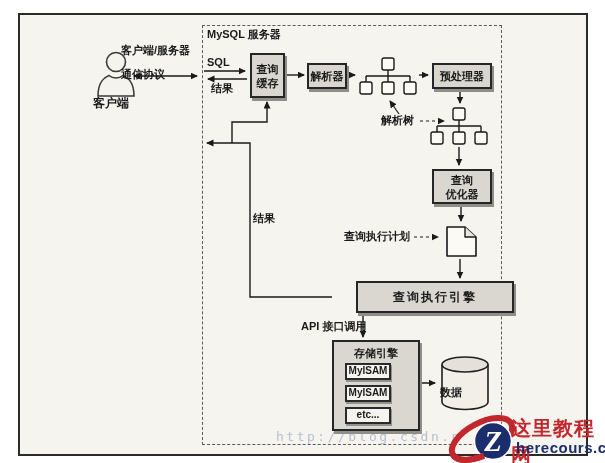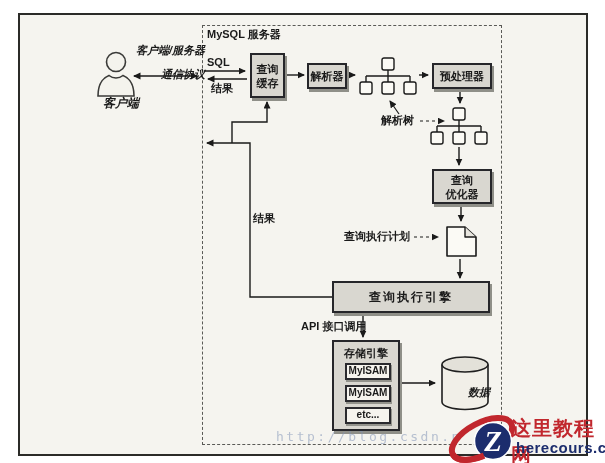--- a/index.html
+++ b/index.html
@@ -12,28 +12,28 @@
   .paper {
     position: absolute; left: 18px; top: 13px; width: 570px; height: 443px;
     border: 2px solid #2b2b28; background: #f5f4ef;
   }
   .server-box {
     position: absolute; left: 202px; top: 25px; width: 300px; height: 420px;
     border: 1px dashed #5a5a56; background: transparent;
   }
   .overlay { position: absolute; left: 0; top: 0; pointer-events: none; }
   .lbl { position: absolute; font-weight: bold; font-size: 11px; white-space: nowrap; line-height: 13px; }
-  .lbl.center { text-align: right; font-style: italic; }
+  .lbl.center { text-align: left; }
   .node {
     position: absolute; background: #d9d7d0; border: 2px solid #26262a;
     box-shadow: 2px 3px 0 #8f8f88; display: flex; flex-direction: column;
     align-items: center; justify-content: center;
     font-weight: bold; font-size: 11px; line-height: 14px; text-align: center;
   }
-  .engine-box { font-size: 12px; letter-spacing: 2px; }
+  .engine-box { font-size: 12px; letter-spacing: 2px; margin-left: 24px; }
   .storage { justify-content: flex-start; padding-top: 4px; }
   .subbox {
     position: absolute; left: 11px; width: 46px; height: 17px;
     background: #f6f4ee; border: 2px solid #2a2a2e; box-shadow: 1px 2px 0 #93938c;
     display: flex; align-items: flex-end; justify-content: center;
     font-weight: bold; font-size: 10px;
   }
   .faint-url {
     position: absolute; left: 276px; top: 429px;
     font-family: "DejaVu Sans Mono", monospace;
@@ -149,21 +149,21 @@
     <path d="M4,3 H22 L33,13 V32 H4 Z" fill="#fbfaf5" stroke="#1a1a1a" stroke-width="1.6" stroke-linejoin="round"></path>
     <path d="M22,3 V13 H33" fill="#e8e6df" stroke="#1a1a1a" stroke-width="1.4" stroke-linejoin="round"></path>
   </svg>
 
   <div class="node engine-box" style="left:332px;top:281px;width:158px;height:32px">
     <span>查询执行引擎</span>
   </div>
 
   <div class="lbl" style="left:301px;top:320px">API 接口调用</div>
 
-  <div class="node storage" style="left:332px;top:340px;width:68px;height:91px">
+  <div class="node storage" style="left:332px;top:340px;width:88px;height:91px">
     <span>存储引擎</span>
     <div class="subbox" style="top:21px">
       <span>MyISAM</span>
     </div>
     <div class="subbox" style="top:43px">
       <span>MyISAM</span>
     </div>
     <div class="subbox" style="top:65px">
       <span>etc...</span>
     </div>

